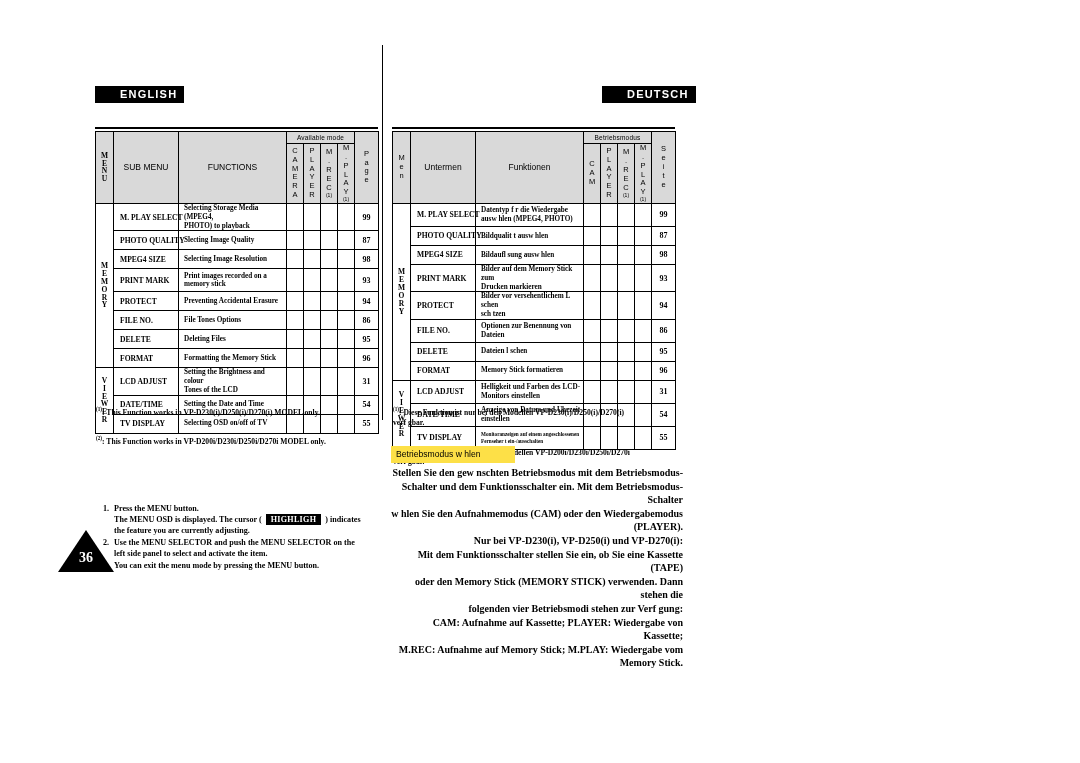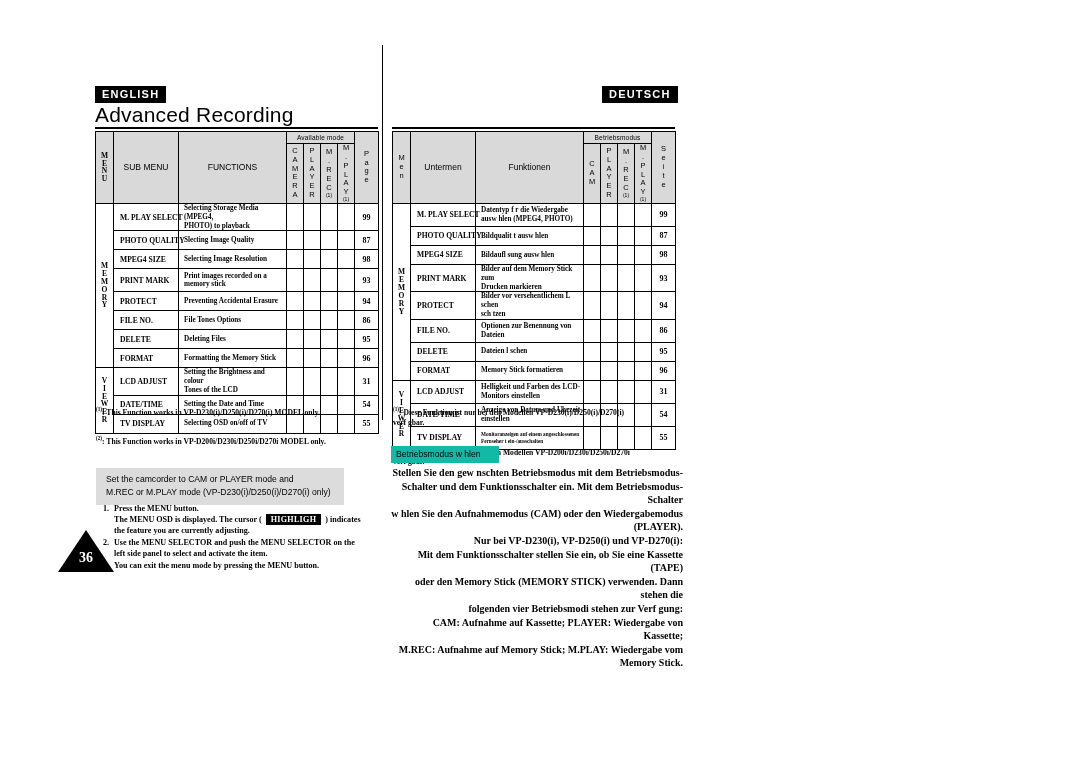--- a/index.html
+++ b/index.html
@@ -14,21 +14,21 @@
   .page{position:absolute;left:0;top:0;width:1080px;height:763px;}
 
   
   .divider{position:absolute;left:382px;top:45px;width:1px;height:375px;background:#000;}
 
   
   .lang-tag{
     position:absolute;top:86px;
     background:#000;color:#fff;
     font-size:11px;font-weight:bold;letter-spacing:1.2px;
-    padding:2px 7px 3px 7px;
+    padding:2px 7px 3px 25px;
     font-family:"Liberation Sans", sans-serif;
   }
   .lang-en{left:95px;}
   .lang-de{left:602px;}
 
   
   .title{
     position:absolute;top:103px;
     font-size:21px;font-weight:normal;
     font-family:"Liberation Sans", sans-serif;
@@ -129,24 +129,24 @@
     position:absolute;
     background:#dcdcdc;
     font-family:"Liberation Sans", sans-serif;
     font-size:8.6px;
     line-height:1.5;
     padding:5px 8px 6px 10px;
     white-space:pre-line;
   }
   .greybar-sm{
     position:absolute;
-    background:#14b8a6;
+    background:#fde047;
     font-family:"Liberation Sans", sans-serif;
     font-size:8.6px;
-    padding:3px 0 4px 5px;
+    padding:3px 16px 4px 5px;
   }
 
   
   .steps{
     position:absolute;
     font-family:"Liberation Serif", serif;
     font-weight:bold;
     font-size:8.1px;
     line-height:1.36;
   }
@@ -186,21 +186,20 @@
   }
 </style>
 </head>
 <body>
 
 <div class="page">
 
   <div class="divider"></div>
 
   <div class="lang-tag lang-en">ENGLISH</div>
-  <div class="title title-en">Advanced Recording</div>
   <div class="title-rule rule-en"></div>
 
   <table class="mtab" id="tab-en" style="left:95px;top:131px;width:283px;">
     <colgroup>
       <col style="width:18px">
         <col style="width:65px">
         <col style="width:108px">
       <col style="width:17px">
         <col style="width:17px">
         <col style="width:17px">
@@ -385,22 +384,20 @@
 
   <div class="footnotes" style="left:96px;top:396px;width:285px;">
     <span class="fn-row">
       <span class="fn-sup">(1)</span><span>: This Function works in VP-D230(i)/D250(i)/D270(i) MODEL only.</span>
     </span>
     <span class="fn-row">
       <span class="fn-sup">(2)</span><span>: This Function works in VP-D200i/D230i/D250i/D270i MODEL only.</span>
     </span>
   </div>
 
-  <div class="greybar" style="left:96px;top:468px;width:230px;">Set the camcorder to CAM or PLAYER mode and
-M.REC or M.PLAY mode (VP-D230(i)/D250(i)/D270(i) only)</div>
 
   <div class="steps" style="left:96px;top:503px;width:285px;">
     <div class="step">
       <div class="step-num">1.</div>
       <div class="step-body"><span>Press the MENU button.
 The MENU OSD is displayed. The cursor ( </span><span class="hl">HIGHLIGH</span><span> ) indicates
 the feature you are currently adjusting.</span></div>
     </div>
     <div class="step">
       <div class="step-num">2.</div>

